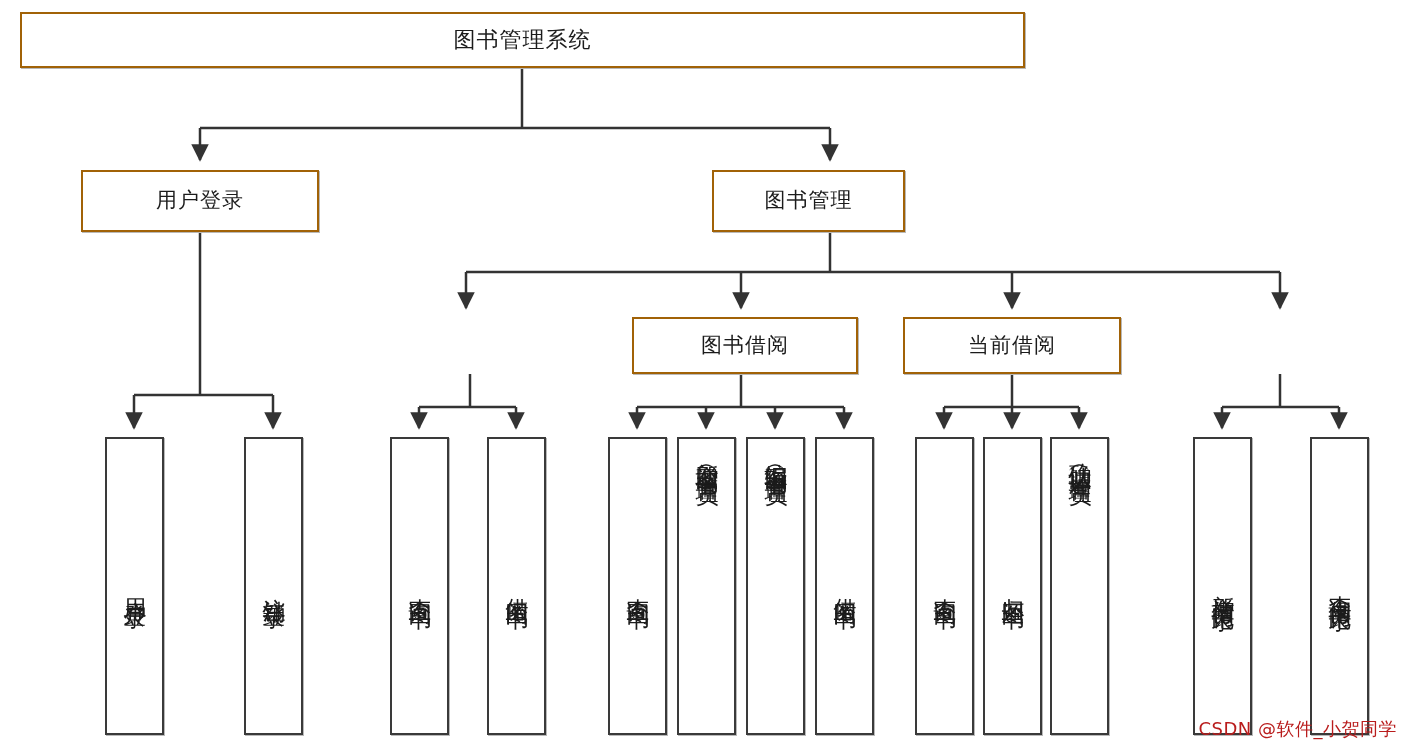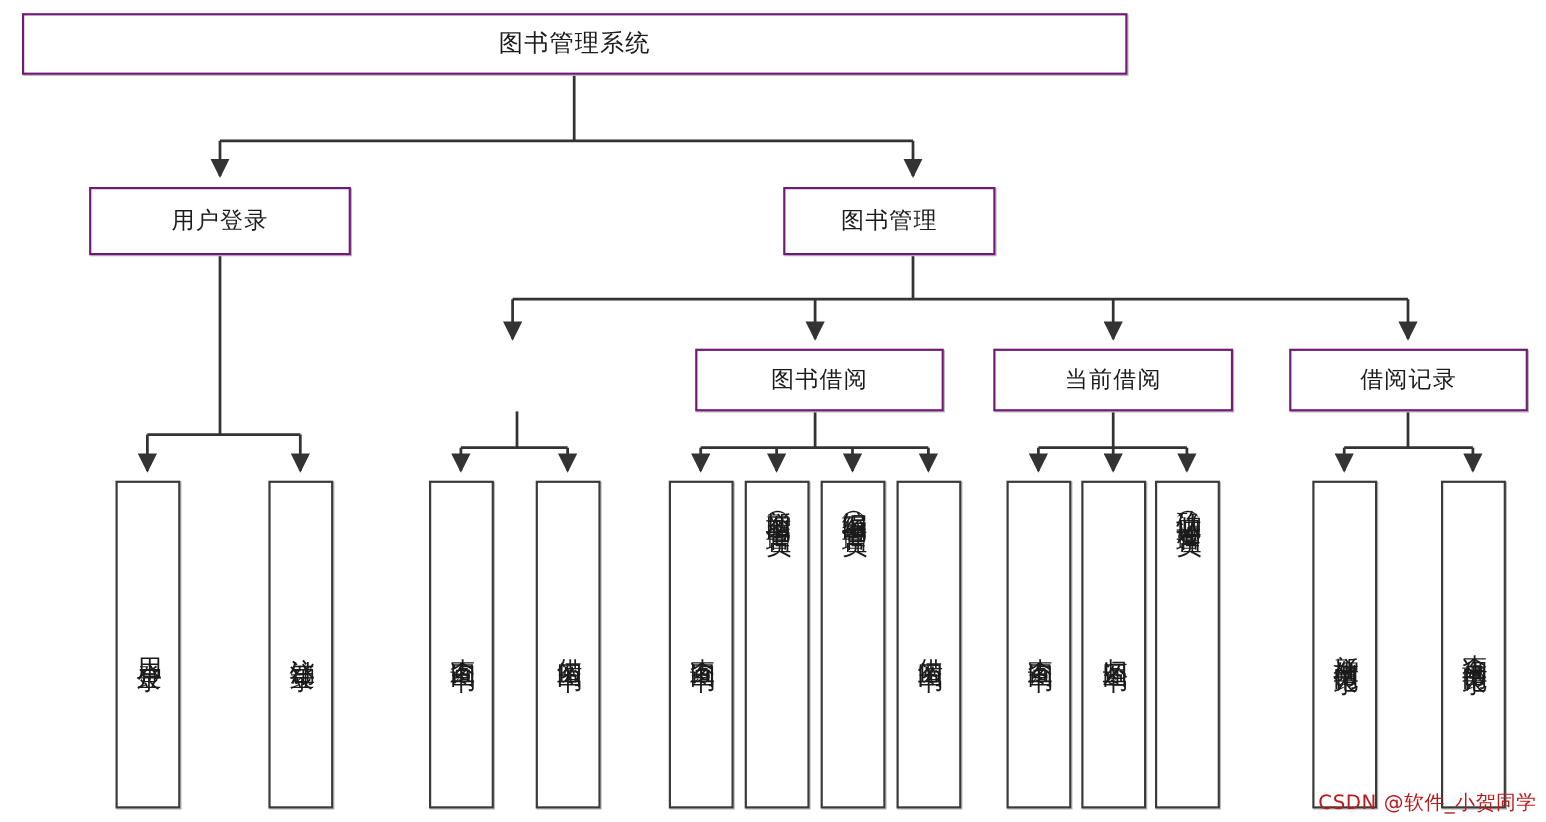--- a/index.html
+++ b/index.html
@@ -19,21 +19,21 @@
   #edges{
     position:absolute;
     left:0; top:0;
     width:1405px;
     height:747px;
   }
   .node{
     position:absolute;
     box-sizing:border-box;
     background:#ffffff;
-    border:2px solid #701a75;
+    border:2px solid #a16207;
     display:flex;
     align-items:center;
     justify-content:center;
     z-index:2;
     box-shadow:1px 1px 0 #b9b9b9;
   }
   .node .label{
     font-size:21px;
     line-height:1.12;
     letter-spacing:1px;
@@ -162,23 +162,20 @@
   <div class="node" id="node-book-manage">
     <span class="label">图书管理</span>
   </div>
 
   <div class="node" id="node-book-borrow">
     <span class="label">图书借阅</span>
   </div>
   <div class="node" id="node-current-borrow">
     <span class="label">当前借阅</span>
   </div>
-  <div class="node" id="node-borrow-record">
-    <span class="label">借阅记录</span>
-  </div>
 
   <div class="leaf center" style="left:105px;">
     <span class="vlabel">用户登录</span>
   </div>
   <div class="leaf center" style="left:244px;">
     <span class="vlabel">注销登录</span>
   </div>
 
   <div class="leaf center" style="left:390px;">
     <span class="vlabel">查询图书</span>

